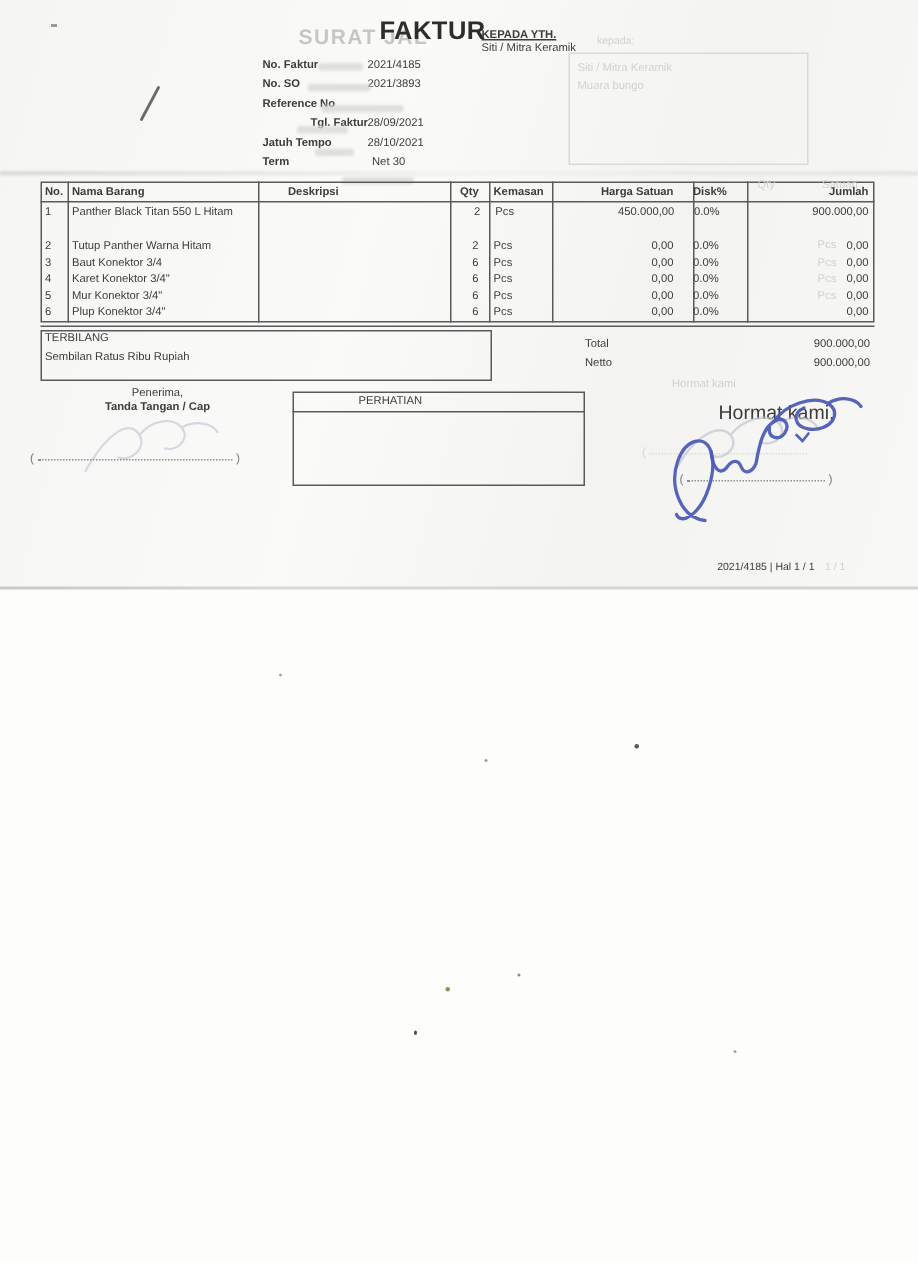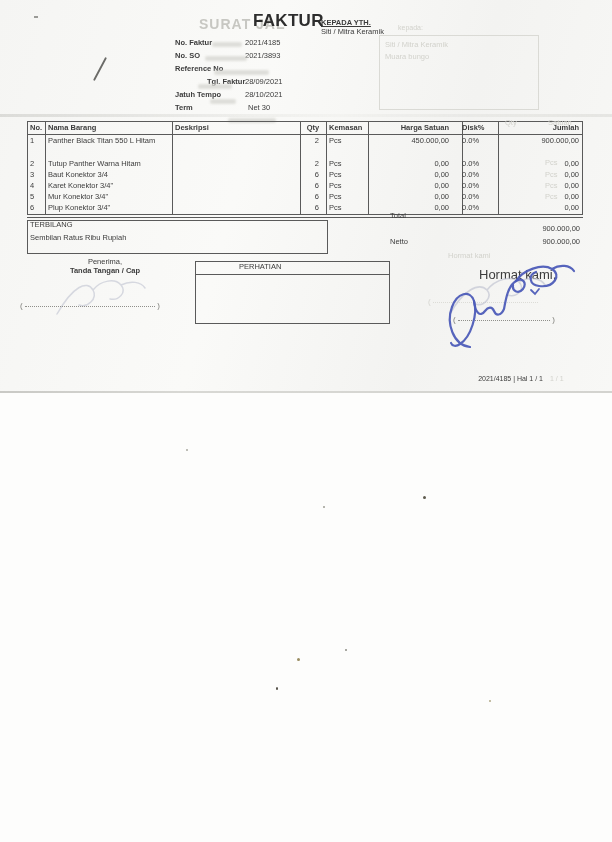--- a/index.html
+++ b/index.html
@@ -9,21 +9,21 @@
         background:linear-gradient(105deg,#f5f5f3,#fafaf8 40%,#f3f3f1 70%,#f8f8f6);}
   .t{position:absolute;white-space:nowrap;line-height:1.15;}
   .b{font-weight:bold;}
   .ghost{color:#d2d2cc;}
   .ghost2{color:#c7c7c2;}
   .vline{position:absolute;width:1px;background:#5a5a5a;}
   .hline{position:absolute;height:1px;background:#5a5a5a;}
   .row{position:absolute;left:27px;width:556px;display:flex;font-size:7.5px;}
   .c-no{width:18px;padding-left:3px;box-sizing:border-box;}
   .c-name{width:127px;padding-left:3px;box-sizing:border-box;}
-  .c-desc{width:128px;padding-left:3px;box-sizing:border-box;}
+  .c-desc{width:128px;padding-left:20px;box-sizing:border-box;}
   .c-qty{width:26px;text-align:right;padding-right:7px;box-sizing:border-box;}
   .c-kem{width:42px;padding-left:3px;box-sizing:border-box;}
   .c-harga{width:94px;text-align:right;padding-right:13px;box-sizing:border-box;}
   .c-disk{width:36px;padding-right:2px;box-sizing:border-box;}
   .c-jml{width:85px;text-align:right;padding-right:4px;box-sizing:border-box;}
   .dotline{display:flex;align-items:flex-end;position:absolute;font-size:8px;color:#7c7c78;}
   .dots{flex:1;border-bottom:1px dotted #8f8f8a;margin:0 2px 3px 2px;height:1px;}
   .smudge{position:absolute;background:#d8d8d3;filter:blur(1.2px);border-radius:2px;opacity:.8;}
   .speck{position:absolute;border-radius:50%;}
 </style>
@@ -159,21 +159,21 @@
     <div class="c-kem">Pcs</div>
     <div class="c-harga">0,00</div>
     <div class="c-disk">0.0%</div>
     <div class="c-jml">0,00</div>
   </div>
 
   <div style="position:absolute;left:27px;top:220px;width:301px;height:34px;border:1px solid #5a5a5a;box-sizing:border-box;"></div>
   <div class="t" style="left:30px;top:221px;font-size:7.5px;">TERBILANG</div>
   <div class="t" style="left:30px;top:234px;font-size:7.5px;">Sembilan Ratus Ribu Rupiah</div>
 
-  <div class="t" style="left:390px;top:212px;font-size:7.5px;">Total</div>
+  <div class="t" style="left:390px;top:225px;font-size:7.5px;">Total</div>
   <div class="t" style="left:480px;top:225px;width:100px;text-align:right;font-size:7.5px;">900.000,00</div>
   <div class="t" style="left:390px;top:238px;font-size:7.5px;">Netto</div>
   <div class="t" style="left:480px;top:238px;width:100px;text-align:right;font-size:7.5px;">900.000,00</div>
   <div class="t ghost" style="left:448px;top:252px;font-size:7.5px;filter:blur(.3px);">Hormat kami</div>
 
   <div class="t" style="left:40px;top:258px;width:130px;text-align:center;font-size:7.5px;">Penerima,</div>
   <div class="t" style="left:40px;top:267px;width:130px;text-align:center;font-size:7.5px;font-weight:bold;">Tanda Tangan / Cap</div>
   <svg style="position:absolute;left:35px;top:272px;" width="135" height="48" viewBox="0 0 135 48">
     <path d="M 22 42 C 38 14 52 8 58 18 C 63 27 52 36 44 33 M 58 18 C 66 8 80 6 86 13 C 92 20 84 29 75 27 M 86 13 C 96 8 106 10 110 16" fill="none" stroke="#c8cbd6" stroke-width="1.5" stroke-linecap="round" opacity=".7"></path>
   </svg>

